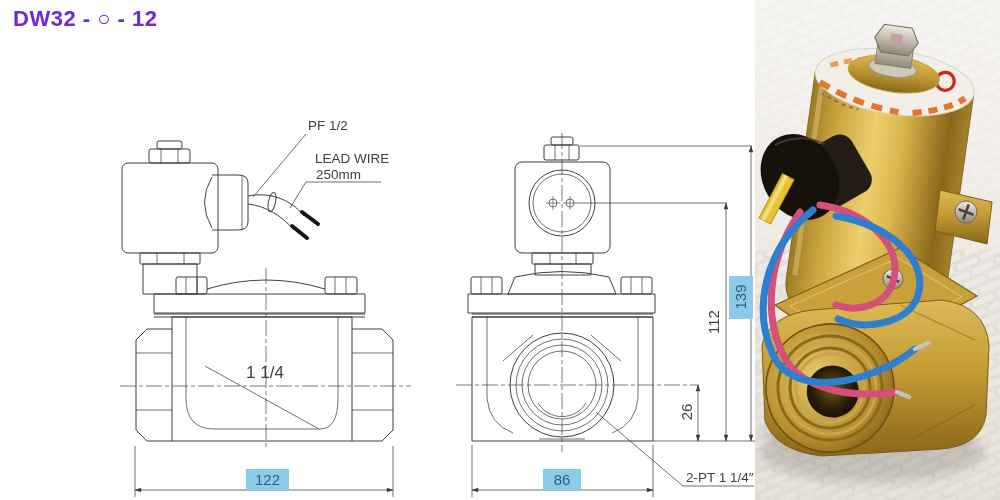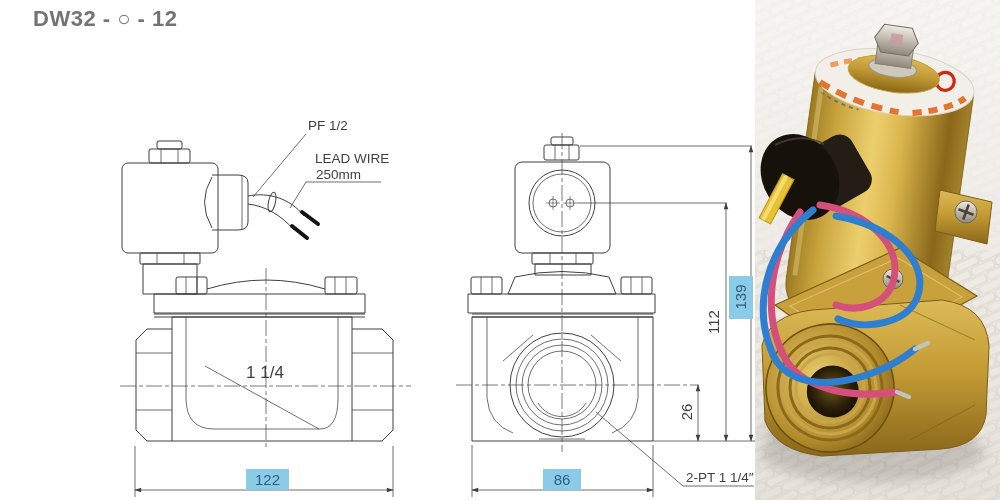--- a/index.html
+++ b/index.html
@@ -1,19 +1,19 @@
 <!DOCTYPE html>
 <html><head>
 <meta charset="utf-8">
 <style>
   html,body{margin:0;padding:0;background:#ffffff;}
   .stage{position:relative;width:1000px;height:500px;background:#ffffff;overflow:hidden;
          font-family:"Liberation Sans",sans-serif;}
-  .title{position:absolute;left:13px;top:6px;font-size:22px;font-weight:bold;color:#737373;
-         letter-spacing:0.5px;margin-left:20px;}
+  .title{position:absolute;left:13px;top:6px;font-size:22px;font-weight:bold;color:#6d28d9;
+         letter-spacing:0.5px;}
   svg{position:absolute;top:0;display:block;}
   .drawing{left:0;}
   .photo{left:755px;}
   .ln{fill:none;stroke:#3F3F3F;stroke-width:1;stroke-linejoin:round;}
   .th{fill:none;stroke:#3F3F3F;stroke-width:0.75;}
   .cl{fill:none;stroke:#3F3F3F;stroke-width:0.7;stroke-dasharray:16 3 4 3;}
   .lbl{font-family:"Liberation Sans",sans-serif;font-size:13.5px;fill:#3F3F3F;}
   .dimt{font-family:"Liberation Sans",sans-serif;font-size:15px;}
   .dimg{font-family:"Liberation Sans",sans-serif;font-size:15px;fill:#3F3F3F;}
   .port{font-family:"Liberation Sans",sans-serif;font-size:17px;fill:#3F3F3F;}

